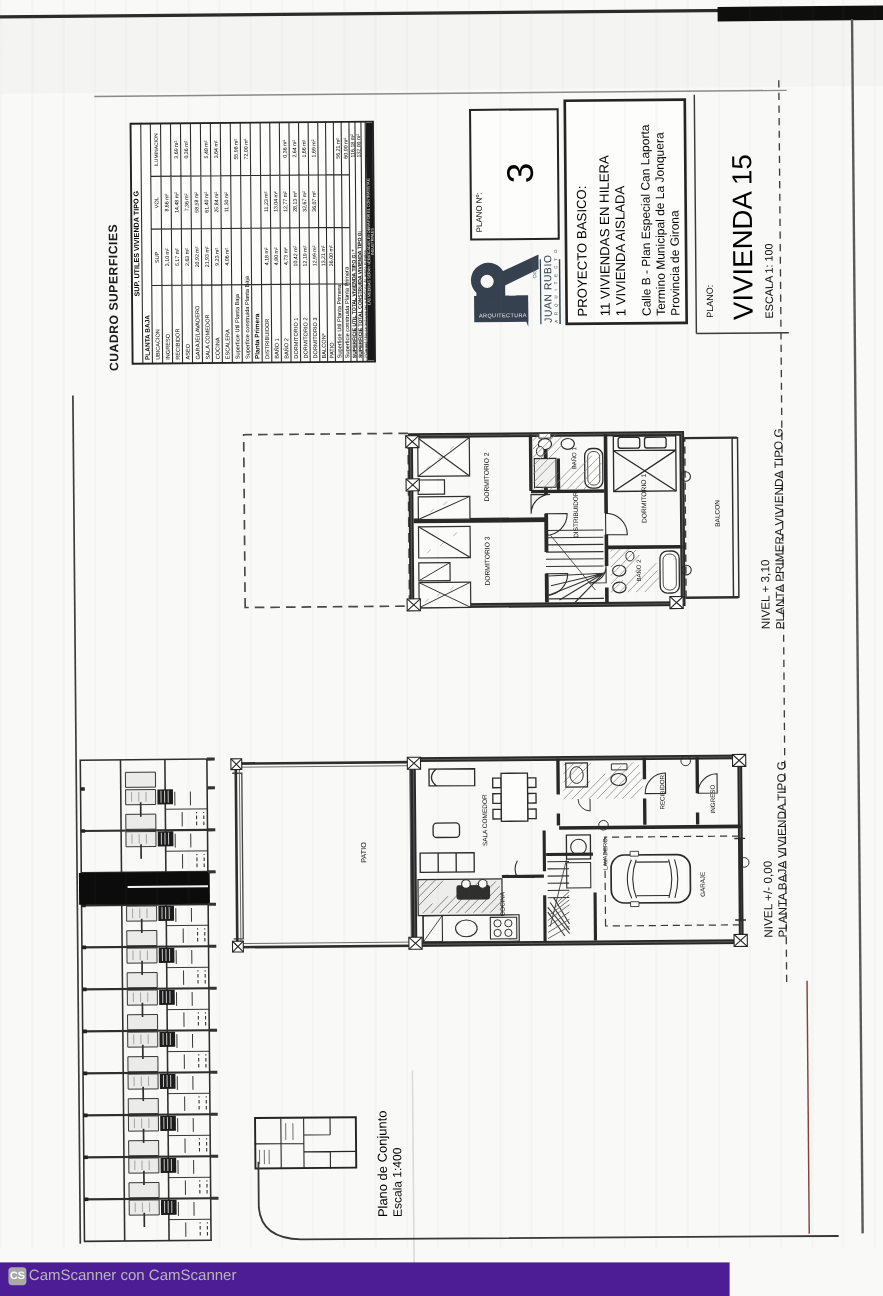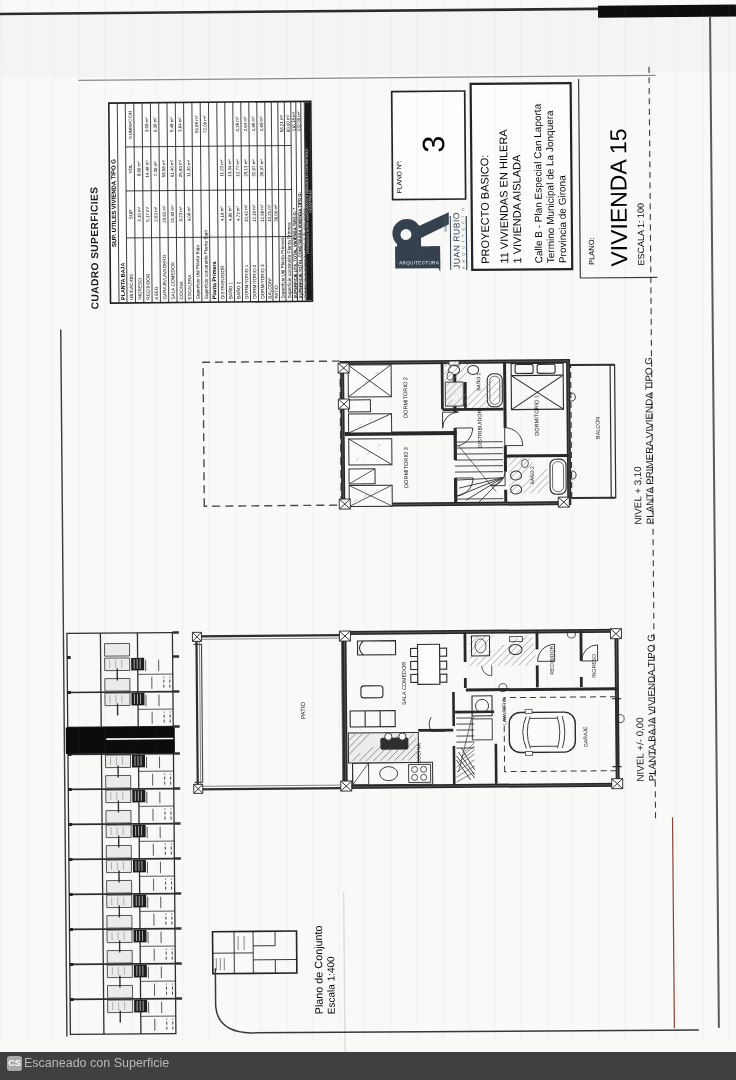--- a/index.html
+++ b/index.html
@@ -555,18 +555,18 @@
 </g>
 </g>
 
 <g font-size="9.8" fill="#161616">
 <text x="293" y="637">NIVEL +/- 0,00</text>
 <text x="293" y="649">PLANTA BAJA VIVIENDA TIPO G</text>
 </g>
 </svg>
 </div>
 
-<div style="position:absolute;left:0;top:1052px;width:736px;height:28px;background:#404040;">
+<div style="position:absolute;left:0;top:1052px;width:608px;height:28px;background:#4c1d95;">
 
 <div style="position:absolute;left:7px;top:4px;width:15px;height:15px;background:#a9a9a9;border-radius:3px;color:#ffffff;font-size:9px;font-weight:bold;text-align:center;line-height:15px;">CS</div>
 
-<div style="position:absolute;left:24px;top:4px;font-size:12.5px;color:#b7b7b7;">Escaneado con Superficie</div>
+<div style="position:absolute;left:24px;top:4px;font-size:12.5px;color:#b7b7b7;">CamScanner con CamScanner</div>
 </div>
 
 </body></html>

